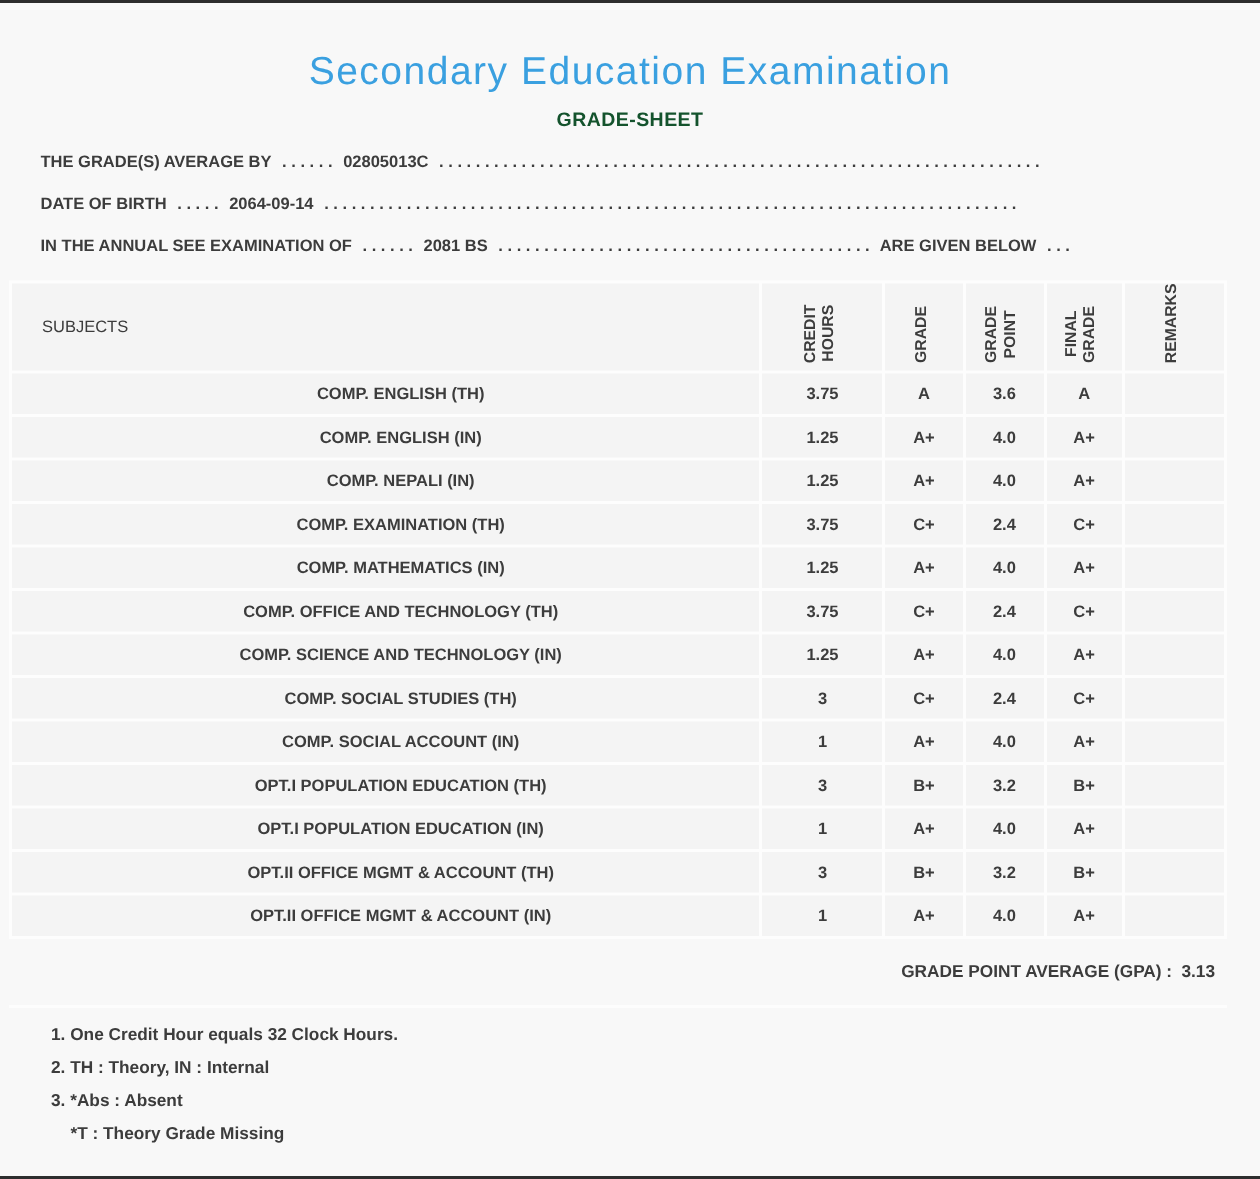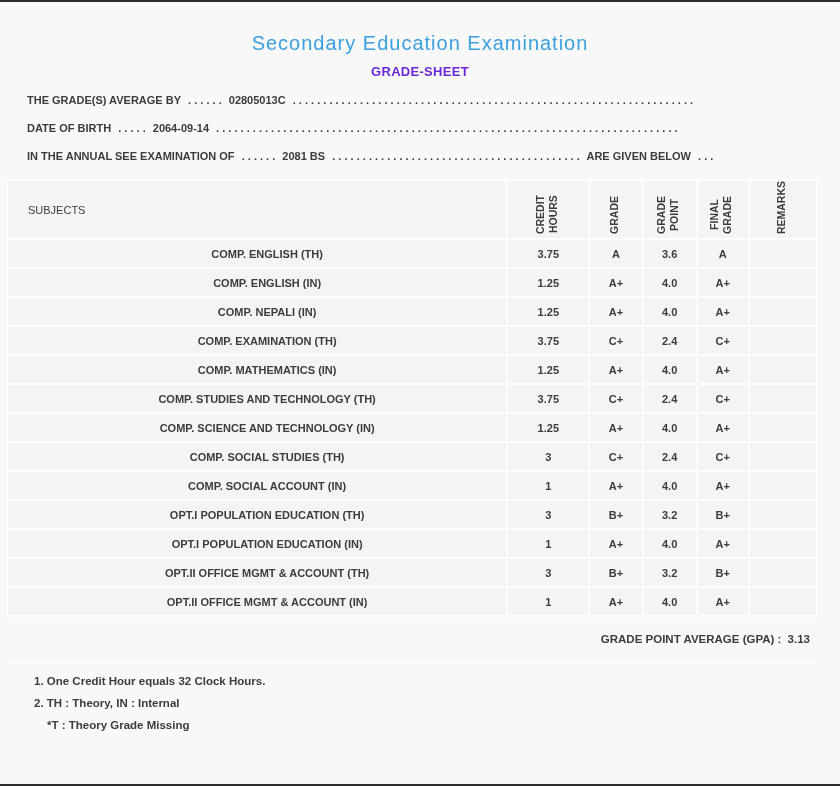--- a/index.html
+++ b/index.html
@@ -8,25 +8,25 @@
     font-family:"Liberation Sans",sans-serif;
   }
   .sheet{
     box-sizing:border-box;width:840px;height:786px;
     background:#f8f8f8;
     border-top:2px solid #2d2d2d;border-bottom:2px solid #2d2d2d;
     color:#3c3c3c;
   }
   .title{
     margin-top:30px;text-align:center;
-    font-size:20px;font-weight:400;letter-spacing:1px;color:#3aa0e0;
+    font-size:26px;font-weight:400;letter-spacing:1px;color:#3aa0e0;
   }
   .subtitle{
     margin-top:9px;text-align:center;
-    font-size:13px;font-weight:700;letter-spacing:.3px;color:#6d28d9;
+    font-size:13px;font-weight:700;letter-spacing:.3px;color:#14532d;
   }
   .info{margin:15px 0 0 27px;font-size:11px;font-weight:700;line-height:13px;}
   .info-line{margin-bottom:15px;white-space:nowrap;overflow:hidden;width:790px;}
   .info-line span{margin-right:4px;}
   .grades{
     margin:16px 0 0 6px;width:812px;table-layout:fixed;
     border-collapse:separate;border-spacing:2px;background:#fdfdfd;
   }
   .grades th,.grades td{background:#f4f4f4;overflow:hidden;}
   .grades thead th{height:45px;vertical-align:bottom;text-align:center;padding:0;}
@@ -137,21 +137,21 @@
     </tr>
         <tr>
       <td class="subject-cell">COMP. MATHEMATICS (IN)</td>
       <td>1.25</td>
       <td>A+</td>
       <td>4.0</td>
       <td>A+</td>
       <td></td>
     </tr>
         <tr>
-      <td class="subject-cell">COMP. STUDIES AND TECHNOLOGY (TH)</td>
+      <td class="subject-cell">COMP. OFFICE AND TECHNOLOGY (TH)</td>
       <td>3.75</td>
       <td>C+</td>
       <td>2.4</td>
       <td>C+</td>
       <td></td>
     </tr>
         <tr>
       <td class="subject-cell">COMP. SCIENCE AND TECHNOLOGY (IN)</td>
       <td>1.25</td>
       <td>A+</td>
@@ -213,16 +213,17 @@
   <div class="gpa-row">
     <span>GRADE POINT AVERAGE (GPA) :</span>
     <span>3.13</span>
   </div>
 
   <div class="divider"></div>
 
   <div class="footnotes">
     <div class="footnote">1. One Credit Hour equals 32 Clock Hours.</div>
     <div class="footnote">2. TH : Theory, IN : Internal</div>
+    <div class="footnote">3. *Abs : Absent</div>
     <div class="footnote indent">*T : Theory Grade Missing</div>
   </div>
 
 </div>
 
 </body></html>

